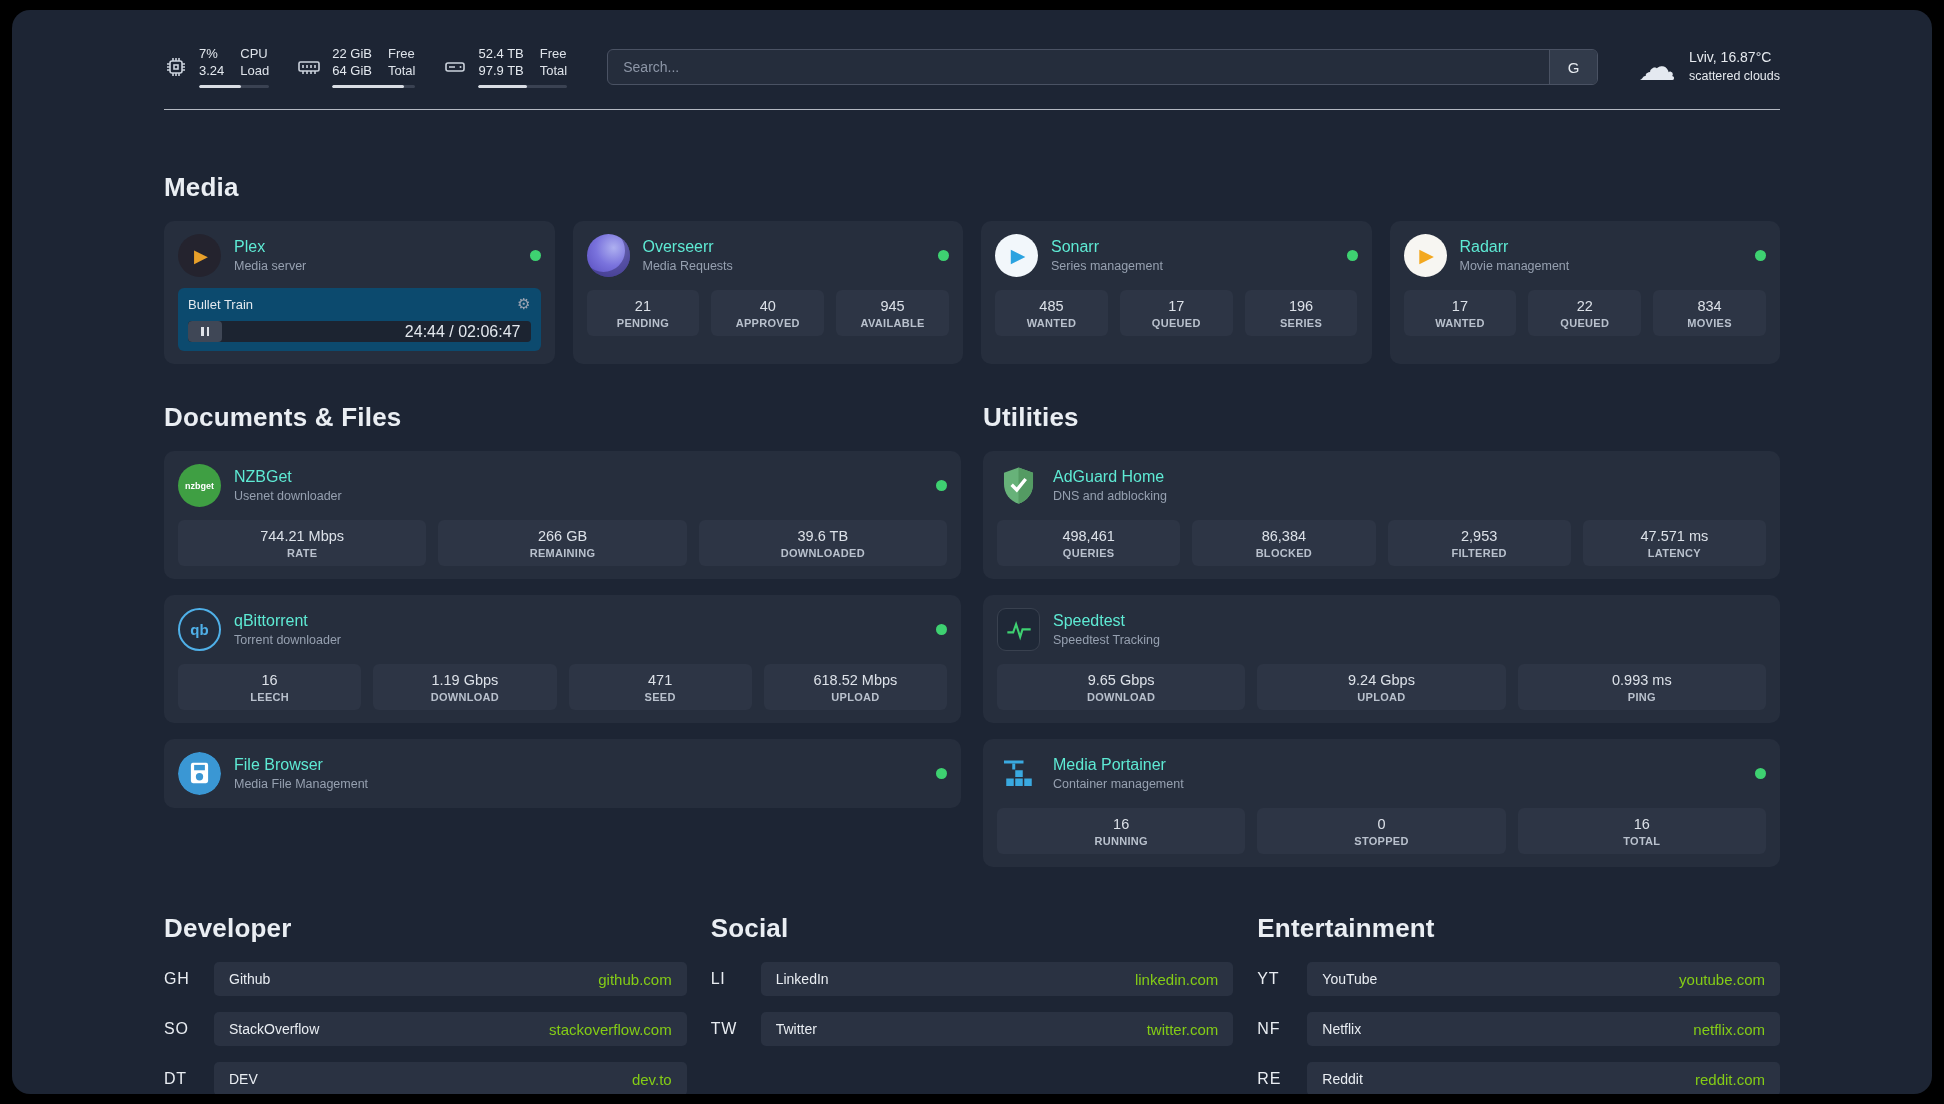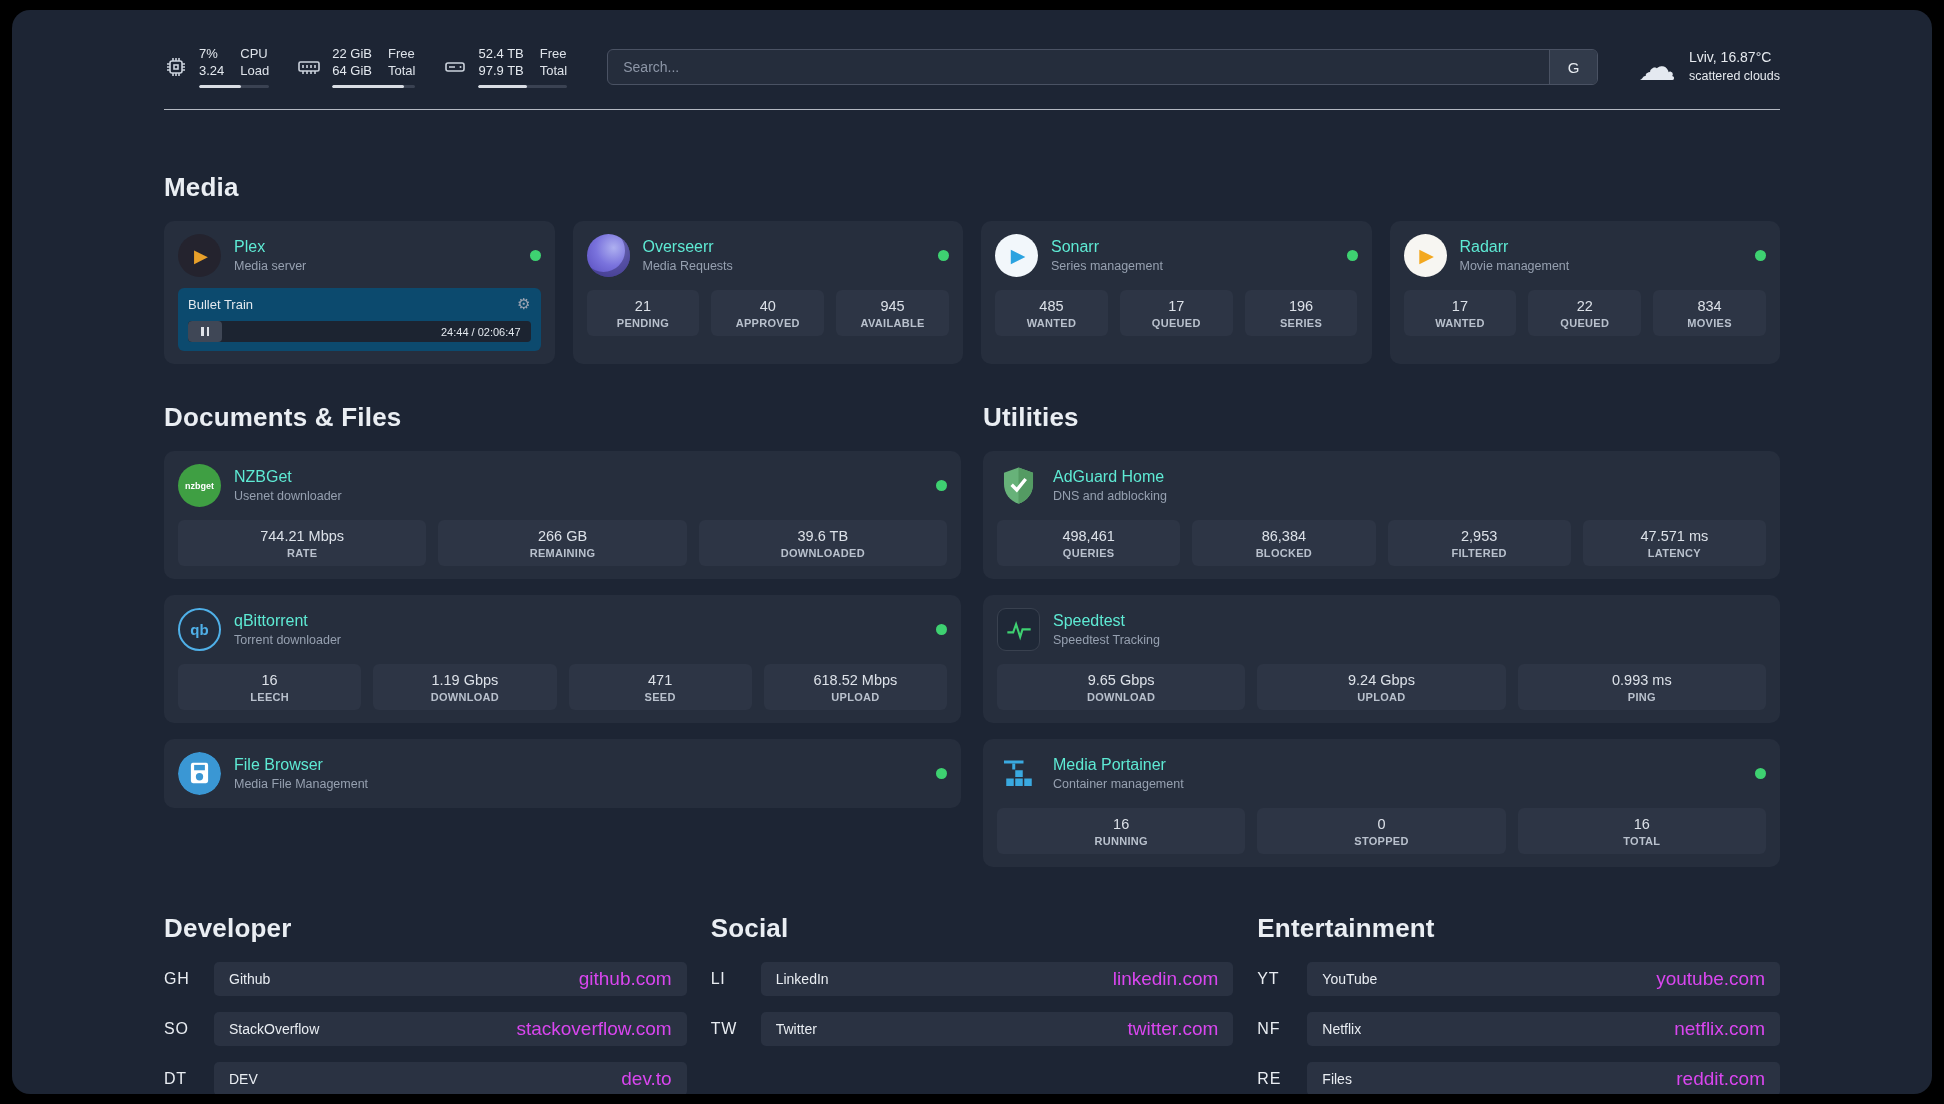--- a/index.html
+++ b/index.html
@@ -84,29 +84,29 @@
   .media-panel { margin-top: 11px; background: #0c4a6e; border-radius: 6px; padding: 7px 10px 9px; }
   .np-row { display: flex; align-items: center; justify-content: space-between;
     font-size: 13px; color: #e3e8ee; }
   .gear { color: #9aa3b2; font-size: 15px; cursor: pointer; }
   .np-bar { position: relative; margin-top: 8px; height: 21px; background: #1c2431;
     border-radius: 4px; display: flex; align-items: center; overflow: hidden; }
   .np-fill { height: 100%; min-width: 34px; background: #3f4756; border-radius: 4px;
     display: flex; align-items: center; justify-content: center; }
   .pause { display: flex; gap: 3px; cursor: pointer; }
   .pause i { display: block; width: 2.5px; height: 9px; background: #e0e4ea; }
-  .np-time { position: absolute; right: 10px; font-size: 11px; color: #e3e8ee; }
+  .np-time { position: absolute; right: 10px; font-size: 16px; color: #e3e8ee; }
 
   
   .bm { display: flex; align-items: center; margin-bottom: 16px; cursor: pointer; }
   .bm-abbr { width: 50px; font-size: 16px; font-weight: 400; letter-spacing: .8px; color: #e9edf2; }
   .bm-pill { flex: 1; height: 34px; background: #2a3242; border-radius: 5px;
     display: flex; align-items: center; justify-content: space-between; padding: 0 15px; }
   .bm-name { font-size: 14px; color: #e9edf2; }
-  .bm-url { font-size: 19px; color: #d946ef; }
+  .bm-url { font-size: 15px; color: #84cc16; }
 </style>
 </head>
 <body>
 
 <div class="frame">
 <div class="page">
 <div class="content">
 
   <header class="topbar">
     <div class="metrics">
@@ -551,21 +551,21 @@
       <div class="bm">
         <span class="bm-abbr">NF</span>
         <span class="bm-pill">
           <span class="bm-name">Netflix</span>
           <span class="bm-url">netflix.com</span>
         </span>
       </div>
       <div class="bm">
         <span class="bm-abbr">RE</span>
         <span class="bm-pill">
-          <span class="bm-name">Files</span>
+          <span class="bm-name">Reddit</span>
           <span class="bm-url">reddit.com</span>
         </span>
       </div>
     </section>
   </div>
 
 </div>
 </div>
 </div>
 

